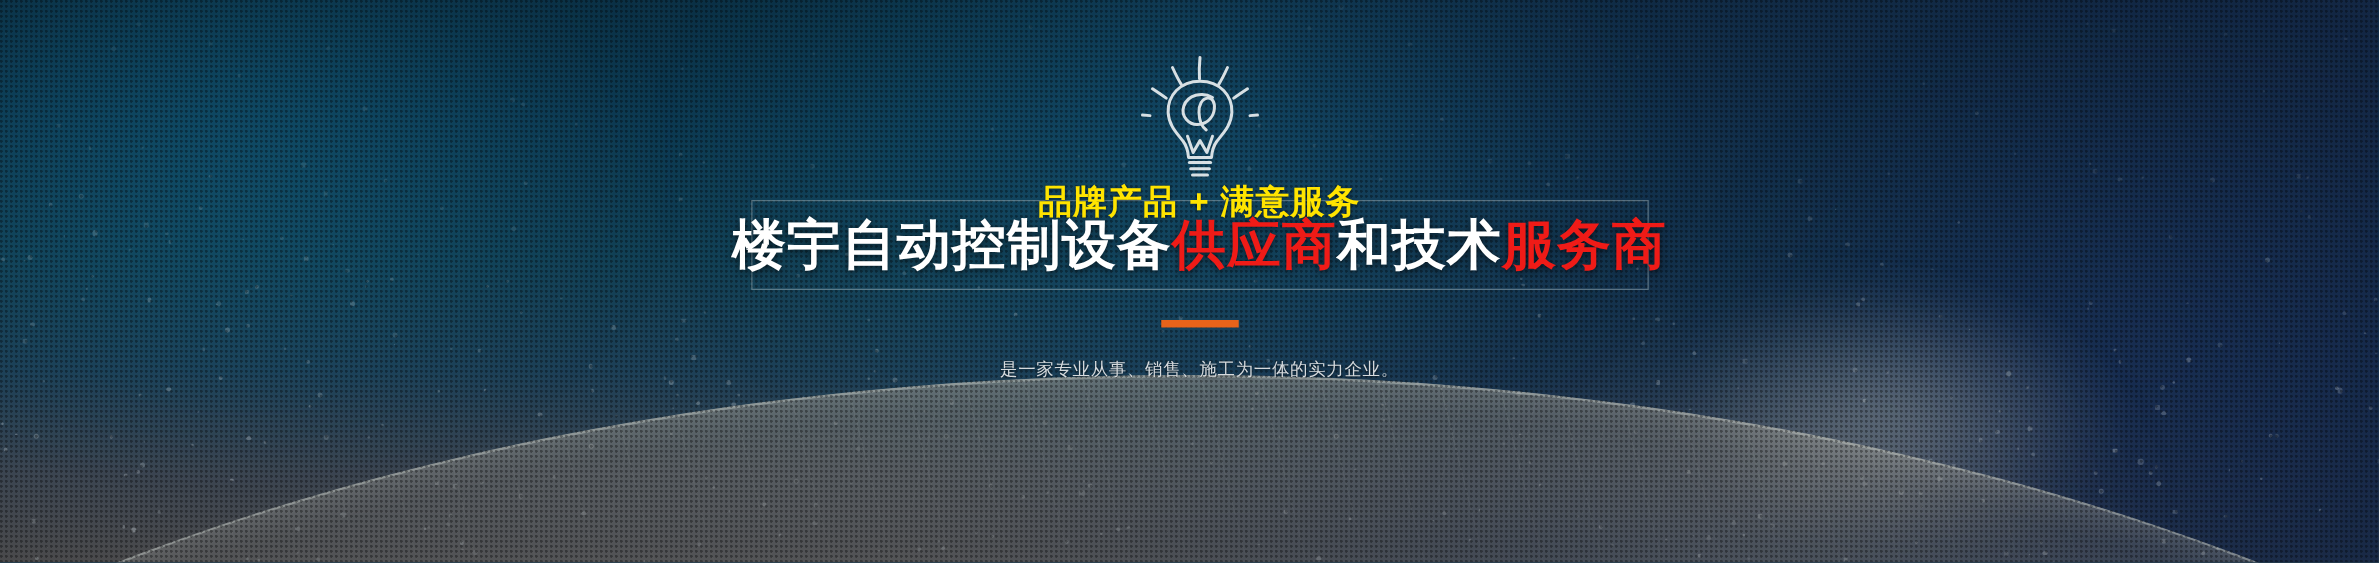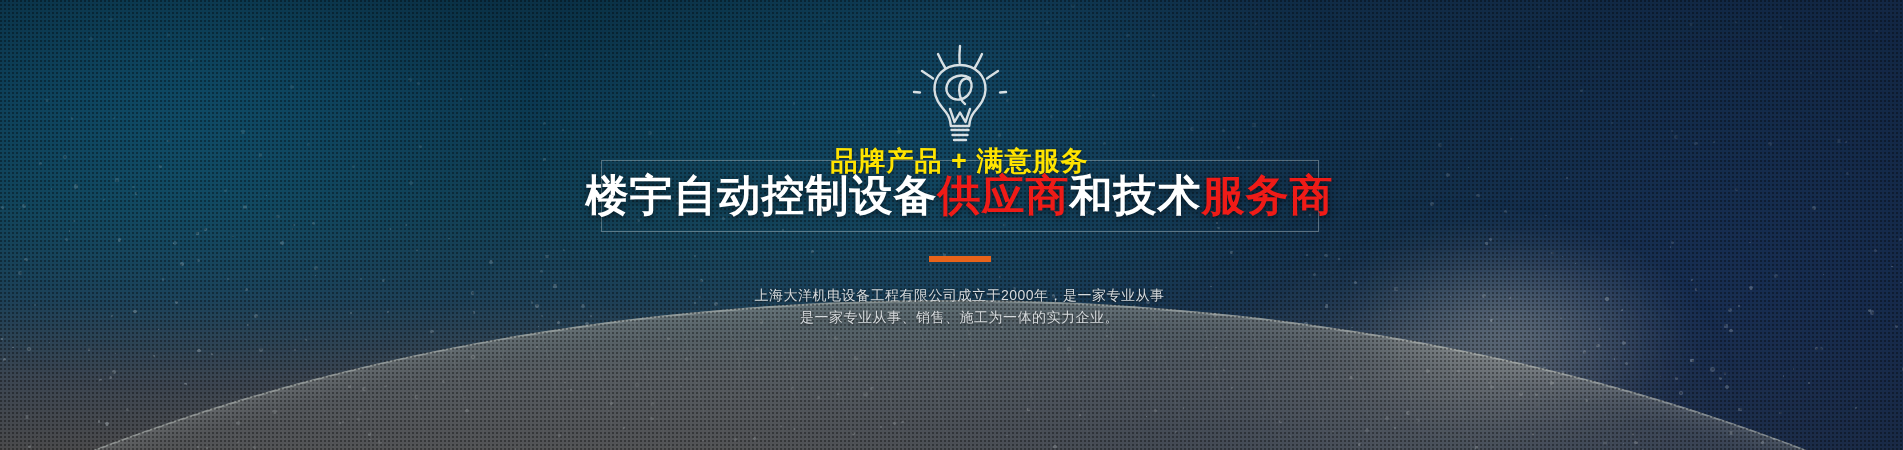--- a/index.html
+++ b/index.html
@@ -658,20 +658,19 @@
     <div class="frame">
       <span class="eyebrow">品牌产品 + 满意服务</span>
       <div class="headline">
         <span>楼宇自动控制设备</span><span class="hl-red">供应商</span><span>和技术</span><span class="hl-red">服务商</span>
       </div>
     </div>
 
     <div class="divider"></div>
 
     <div class="desc">
-      <div>上海大洋机电设备工程有限公司成立于2000年，是一家专业从事</div>
       <div>是一家专业从事、销售、施工为一体的实力企业。</div>
     </div>
 
   </div>
 
   <div class="halftone"></div>
 </div>
 
 </body></html>

